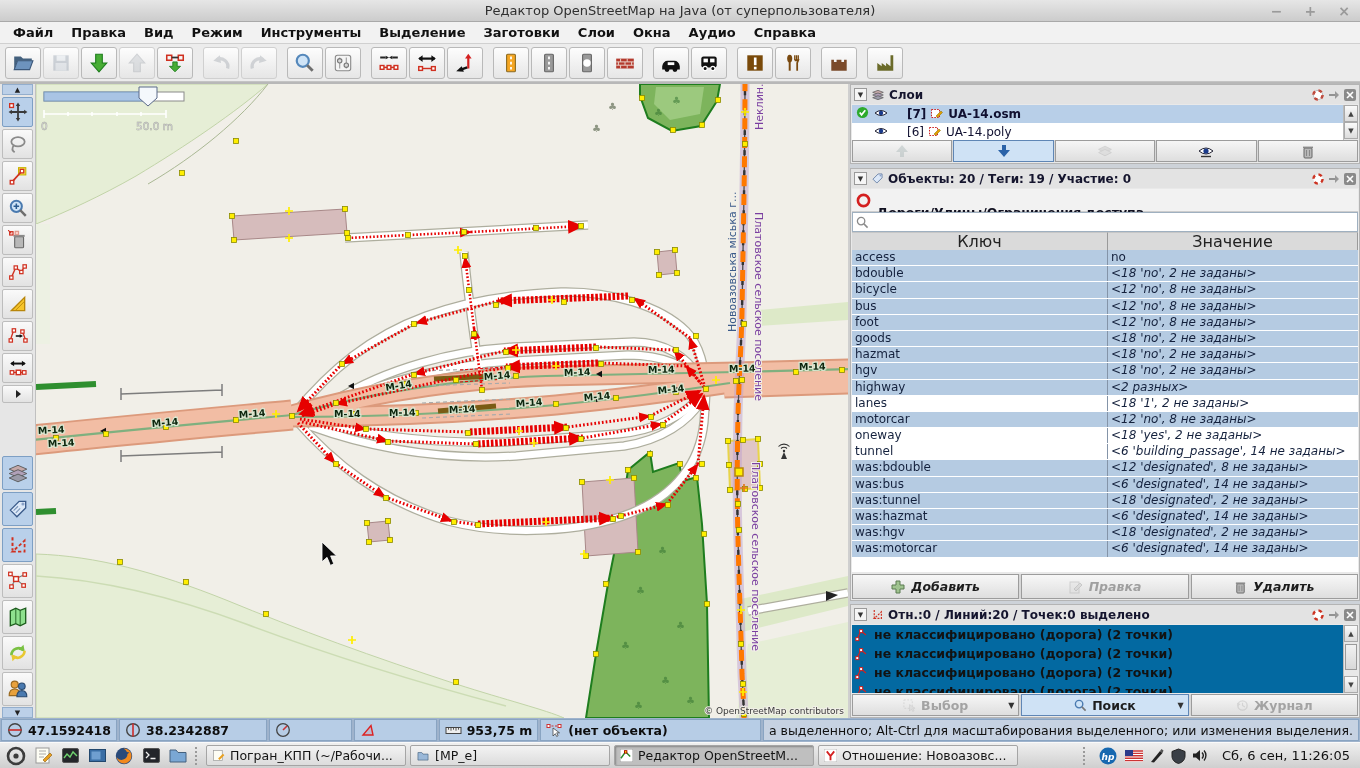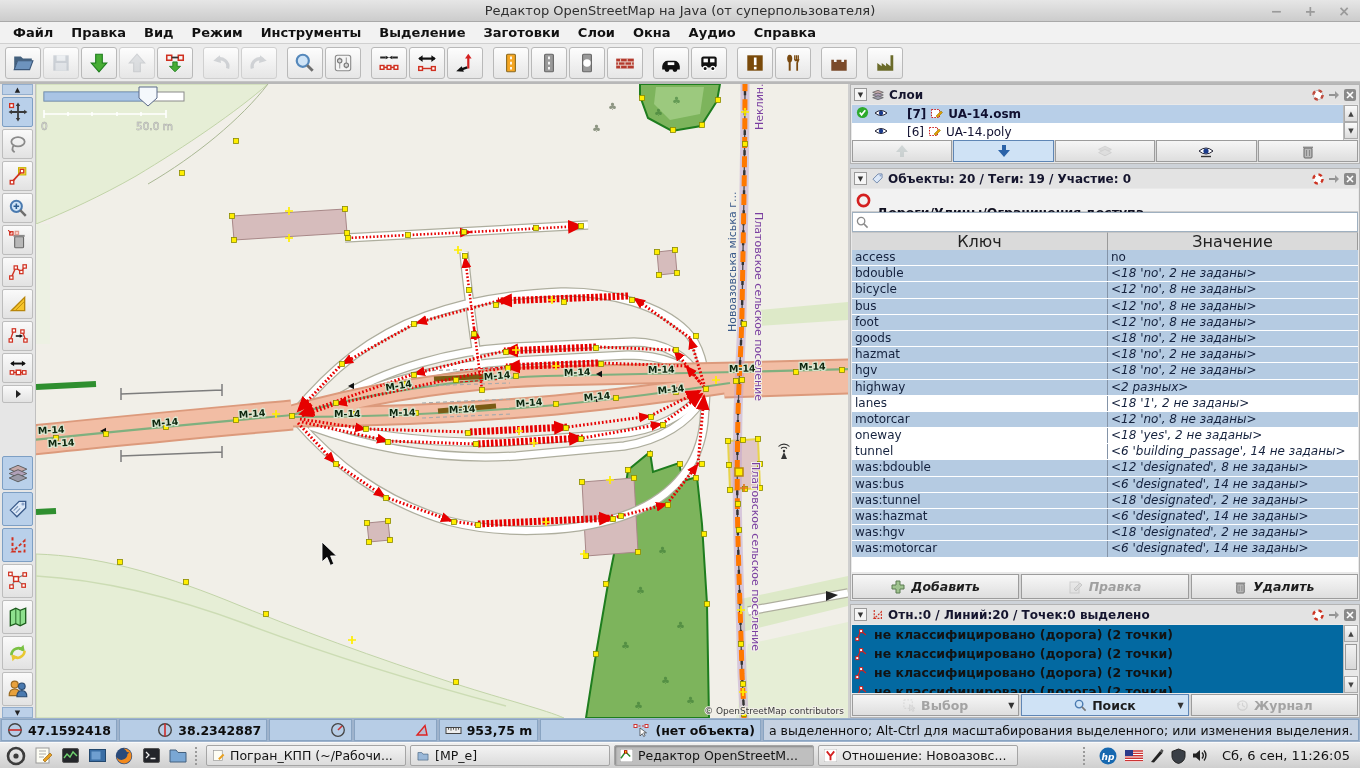--- a/index.html
+++ b/index.html
@@ -99,21 +99,21 @@
     align-items:center; justify-content:center; gap:5px; font-weight:bold; font-size:12.5px; color:#1d1d1d; position:relative; }
   .sbtn .dd { position:absolute; right:4px; font-size:8px; color:#333; }
   .sbtn.hl { background:#cfe2f5; border-color:#5f86b5; }
   .sbtn.dis { color:#a3a3a3; }
   .sbtn.dis svg { opacity:.35; }
 
   
   .statusbar { position:absolute; left:0; top:718px; width:1360px; height:24px; background:#9fb3cc;
     display:flex; align-items:stretch; gap:2px; padding:1px; }
   .seg { background:#b7cde6; border:1px solid #89a4c2; display:flex; align-items:center; gap:5px; padding:0 5px;
-    font-weight:bold; font-size:12.5px; color:#0d0d0d; white-space:nowrap;justify-content:flex-end; }
+    font-weight:bold; font-size:12.5px; color:#0d0d0d; white-space:nowrap; }
   .seg.help { flex:1; background:#c6d2e2; justify-content:flex-end; font-weight:normal; font-size:12.5px; color:#101010; }
 
   
   .taskbar { position:absolute; left:0; top:742px; width:1360px; height:26px;
     background:linear-gradient(#efefef,#cfcfcf); border-top:1px solid #fafafa; display:flex; align-items:center; padding:0 4px; gap:3px; }
   .launcher { width:24px; height:22px; display:flex; align-items:center; justify-content:center; }
   .tsepdots { width:6px; height:18px; border-left:2px dotted #9a9a9a; margin:0 2px; }
   .winbtn { height:21px; flex:1; max-width:200px; border:1px solid #a5a5a5; border-radius:2px;
     background:linear-gradient(#f3f3f3,#dcdcdc); display:flex; align-items:center; gap:5px; padding:0 5px;
     font-size:12.5px; color:#141414; white-space:nowrap; overflow:hidden; }

